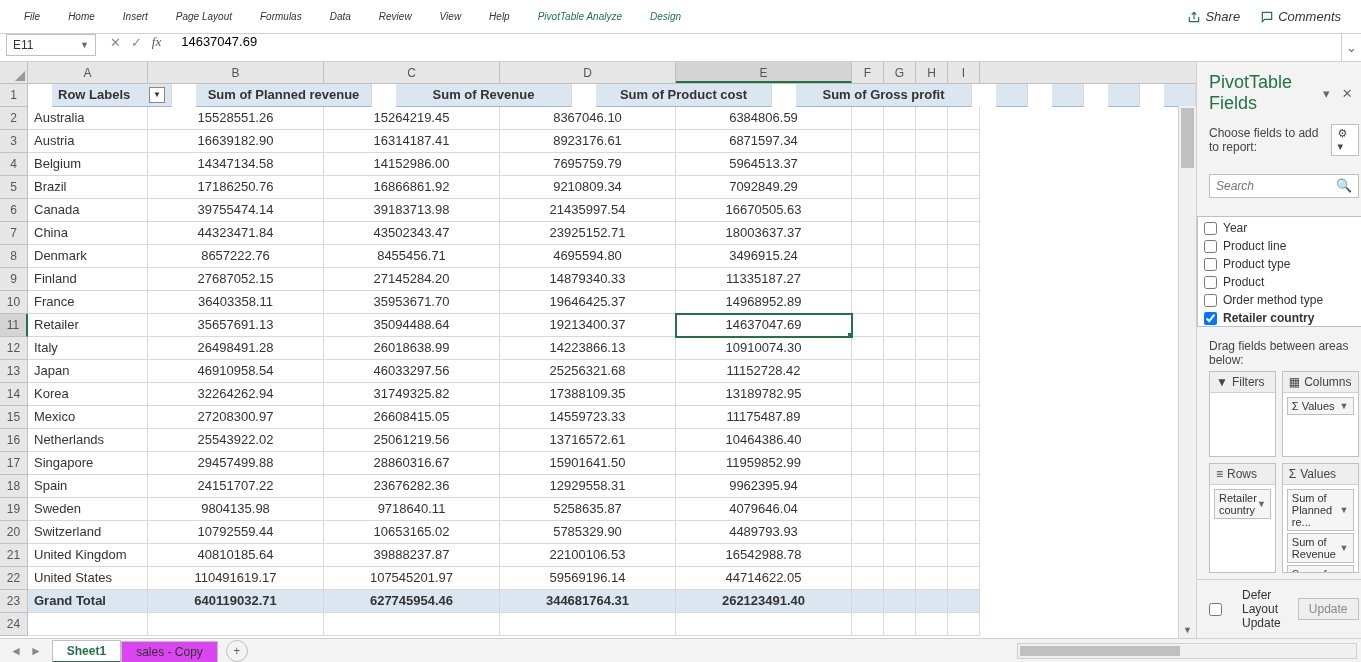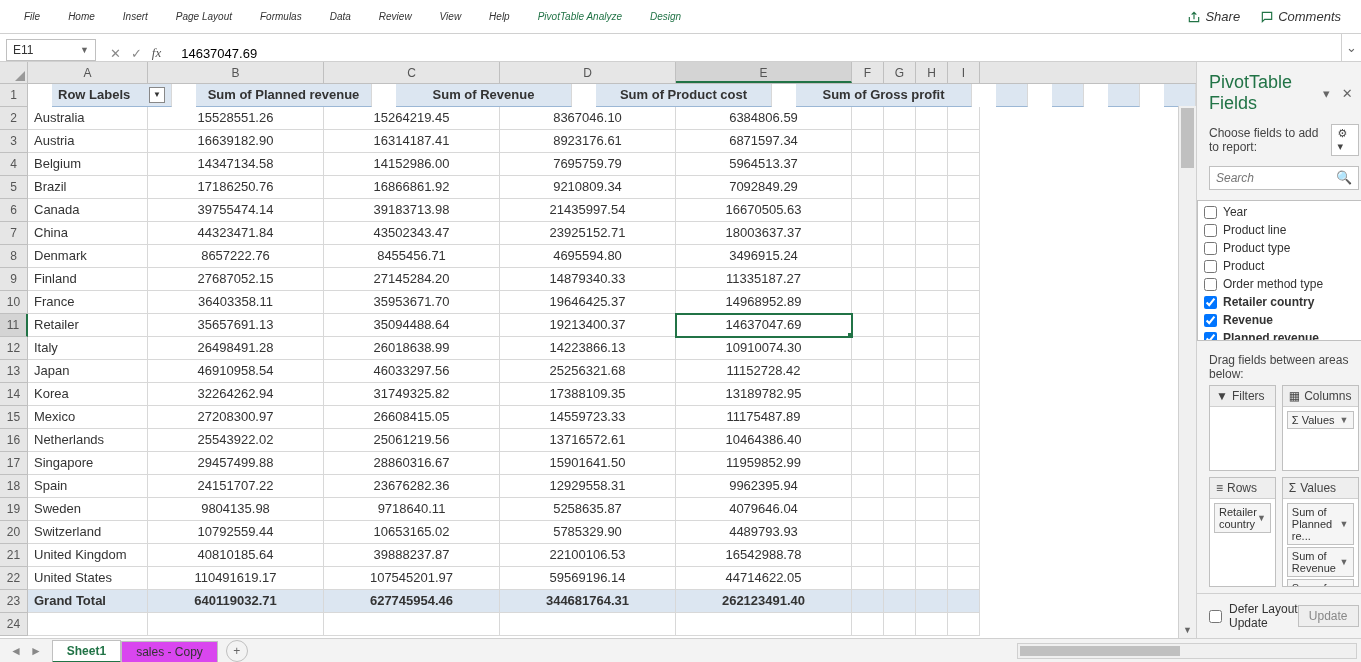--- a/index.html
+++ b/index.html
@@ -7,21 +7,21 @@
 
 
 .ribbon { height: 34px; display: flex; align-items: center; padding: 0 10px; border-bottom: 1px solid #d0d0d0; background: #fff; }
 .ribbon .menu-item { padding: 8px 14px; cursor: pointer; font-size: 10px; font-style: italic; }
 .ribbon .menu-item.green { color: #217346; }
 .ribbon-right { margin-left: auto; display: flex; }
 .ribbon-right .action { padding: 6px 10px; color: #333; font-size: 13px; display:flex; align-items:center; gap:4px;font-style:italic;}
 .ribbon-right .action svg { width:14px; height:14px; }
 
 
-.formula-row { height: 28px; display: flex; align-items: flex-end; border-bottom: 1px solid #d0d0d0; background: #fff; }
+.formula-row { height: 28px; display: flex; align-items: flex-start; border-bottom: 1px solid #d0d0d0; background: #fff; }
 .name-box { width: 90px; height: 22px; border: 1px solid #c0c0c0; margin-left: 6px; padding: 0 6px; display: flex; align-items: center; justify-content: space-between; font-size: 12px; background:#fff;}
 .name-box .chev { font-size:9px; color:#666;}
 .fx-controls { display:flex; align-items:center; gap:10px; margin:0 14px; color:#888;}
 .fx-controls .fx { font-style: italic; font-family: "Times New Roman", serif; color:#555;}
 .formula-input { flex:1; border:none; font-size:13px; padding: 0 6px; outline:none;}
 .formula-end { width:20px; text-align:center; color:#666; border-left:1px solid #d0d0d0; height:100%; display:flex; align-items:center; justify-content:center;}
 
 
 .main { display:flex; height: calc(100% - 34px - 28px - 24px); }
 .grid-area { flex:1; display:flex; flex-direction:column; position:relative; }
@@ -54,36 +54,36 @@
 .vscroll .thumb{ position:absolute; left:2px; right:2px; top:2px; height:60px; background:#c0c0c0;}
 .vscroll .arr{position:absolute; left:0; right:0; height:16px; text-align:center; font-size:9px; color:#666; line-height:16px;}
 .vscroll .arr.down{bottom:0;}
 
 
 .fp-header { display:flex; align-items:center; padding:10px 12px 6px; }
 .fp-title { font-size:18px; color:#217346; flex:1;}
 .fp-header .icon { color:#666; padding:0 6px; cursor:pointer;}
 .fp-sub { padding: 4px 12px; font-size:12px; color:#444; display:flex; align-items:center;}
 .fp-sub .gear { margin-left:auto; border:1px solid #c0c0c0; padding:2px 6px; background:#fff; font-size:11px;}
-.fp-search { margin:6px 12px; position:relative;}
+.fp-search { margin:14px 12px; position:relative;}
 .fp-search input { width:100%; padding:4px 24px 4px 6px; border:1px solid #c0c0c0; font-size:12px; font-style:italic; color:#888; background:#fff;}
 .fp-search .mag { position:absolute; right:6px; top:4px; color:#666;}
 .fp-list { margin:4px 0; border:1px solid #c0c0c0; background:#fff; height:168px; overflow-y:auto; padding:2px 0;}
 .fp-item { display:flex; align-items:center; padding:2px 6px; font-size:12px;}
 .fp-item input { margin-right:6px;}
 .fp-item.checked { font-weight:600;}
 .fp-drag { padding:8px 12px 4px; font-size:12px; color:#444;}
 .fp-areas { display:grid; grid-template-columns:1fr 1fr; grid-template-rows: 86px 110px; gap:6px; padding:0 12px;}
 .fp-area { border:1px solid #c0c0c0; background:#fff; display:flex; flex-direction:column;}
 .fp-area-h { background:#eee; padding:3px 6px; font-size:12px; color:#444; display:flex; align-items:center; gap:4px; border-bottom:1px solid #d0d0d0;}
 .fp-area-body { flex:1; overflow:auto; padding:2px;}
 .fp-tag { background:#f5f5f5; border:1px solid #c0c0c0; font-size:11px; padding:2px 4px; margin:2px; display:flex; justify-content:space-between; align-items:center;}
 .fp-tag .chev{font-size:9px; color:#666;}
 .fp-footer { display:flex; align-items:center; padding:8px 12px; border-top:1px solid #d0d0d0; margin-top:6px;}
-.fp-footer label{ font-size:12px; display:flex; align-items:center; gap:7px;}
+.fp-footer label{ font-size:12px; display:flex; align-items:center; gap:20px;}
 .fp-footer button{ margin-left:auto; padding:3px 10px; font-size:12px; background:#eee; border:1px solid #c0c0c0; color:#888;}
 
 
 .sheet-bar { height:24px; display:flex; align-items:center; border-top:1px solid #d0d0d0; background:#f3f3f3; font-size:12px;}
 .sheet-nav { display:flex; gap:8px; padding:0 10px; color:#888;}
 .sheet-tab { padding:3px 14px; border:1px solid #c0c0c0; border-bottom:none; background:#d946ef; margin-top:2px;}
 .sheet-tab.active { border-bottom:2px solid #217346; font-weight:600; color:#217346; background:#fff;}
 .sheet-add { width:22px; height:22px; border:1px solid #c0c0c0; border-radius:50%; margin-left:8px; text-align:center; line-height:20px; color:#666;}
 .hscroll { margin-left:auto; width:340px; height:16px; background:#f0f0f0; border:1px solid #d0d0d0; position:relative; margin-right:4px;}
 .hscroll .thumb{position:absolute; top:2px; bottom:2px; left:2px; width:160px; background:#c0c0c0;}

